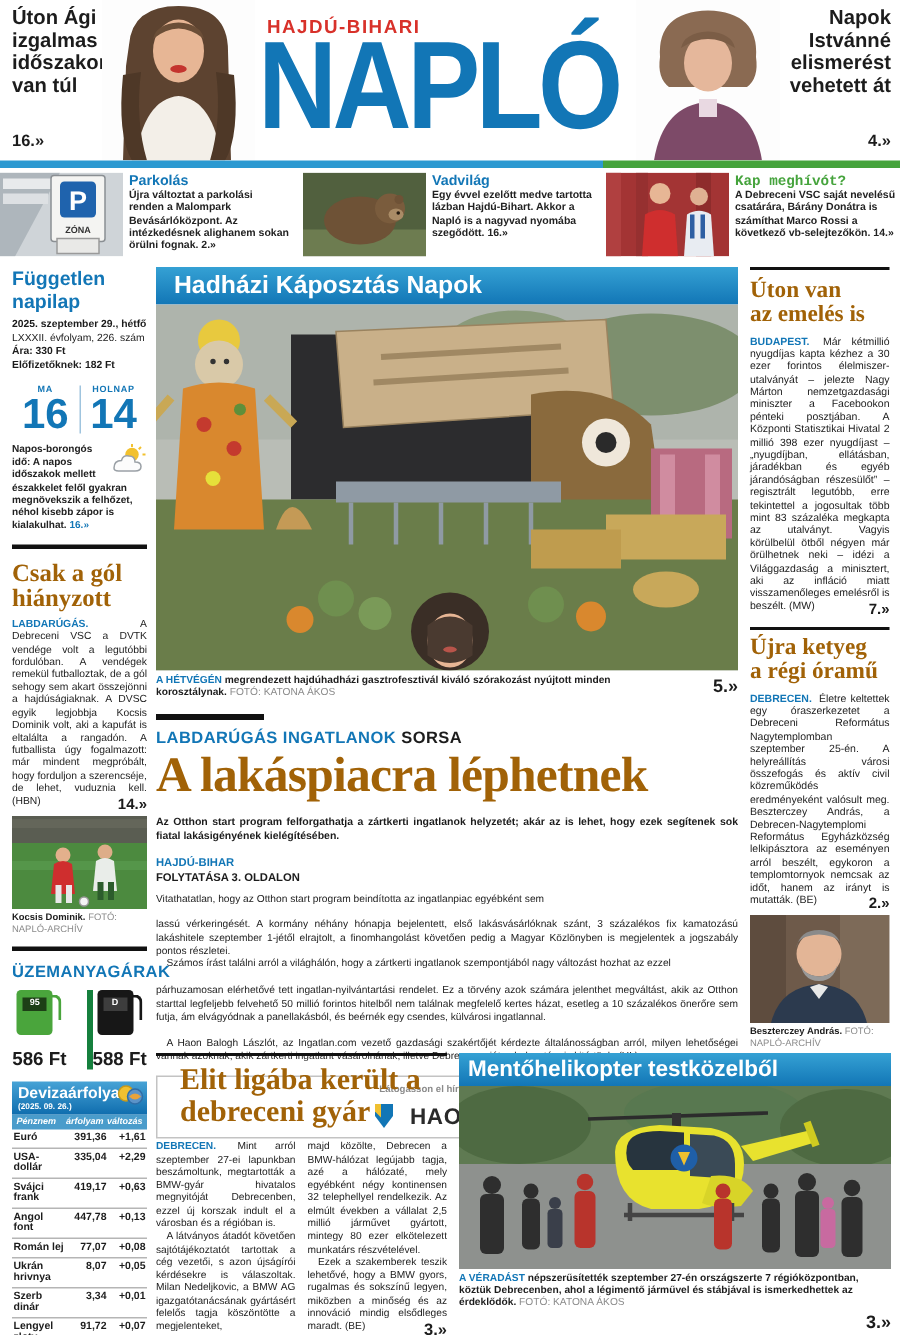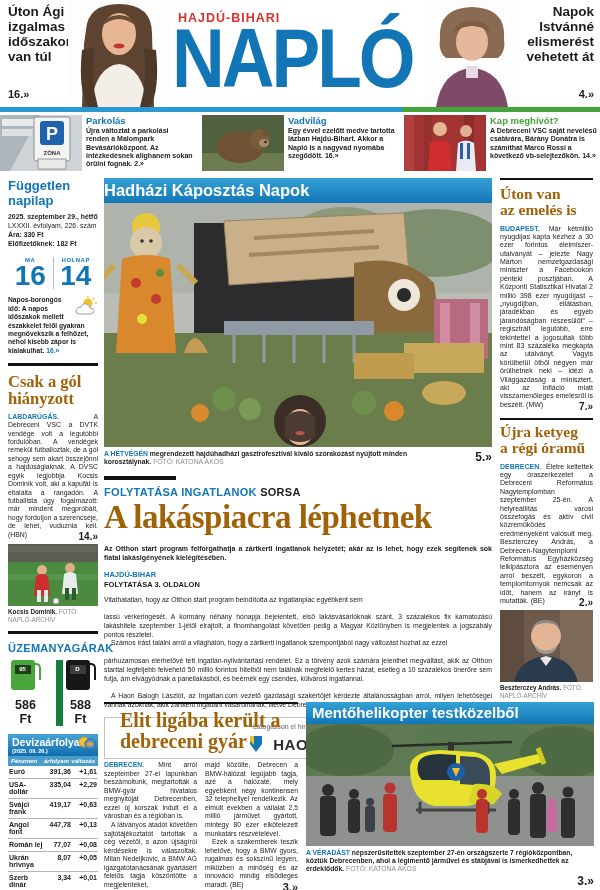--- a/index.html
+++ b/index.html
@@ -47,21 +47,21 @@
   .w-temp{font-size:28px;font-weight:bold;color:#1276b6;line-height:.95;}
   .forecast{margin-top:7px;font-size:6.7px;font-weight:bold;line-height:1.25;color:#222;}
   .lr-headline{font-size:16.5px;line-height:1.02;margin:2px 0 5px;}
   .lr-body{font-size:6.9px;line-height:1.22;}
   .lead-in{color:#1276b6;font-weight:bold;margin-right:2px;}
   .pg-inline{font-weight:bold;font-size:10px;float:right;margin-left:3px;}
   .capt{font-size:6.3px;line-height:1.2;margin-top:2px;font-weight:bold;}
   .fuel-title{font-size:11px;font-weight:bold;color:#1276b6;letter-spacing:.3px;}
   .pumps{display:flex;margin-top:6px;gap:13px;}
   .pump-cell{flex:1;text-align:center;}
-  .pump-cell+.pump-cell{border-left:7px solid #15803d;}
+  .pump-cell+.pump-cell{border-left:4px solid #15803d;}
   .pump{position:relative;display:inline-block;width:24px;height:30px;border-radius:3px;margin-right:6px;}
   .pump.green{background:#4aa53c;}
   .pump.black{background:#171717;}
   .pump::after{content:'';position:absolute;right:-6px;top:3px;width:5px;height:15px;border:2.5px solid;border-left:none;border-bottom:none;border-radius:0 5px 0 0;}
   .pump.green::after{border-color:#4aa53c;}
   .pump.black::after{border-color:#171717;}
   .pump-screen{position:absolute;top:5px;left:4px;right:4px;height:9px;color:#fff;font-size:6px;font-weight:bold;line-height:9px;text-align:center;}
   .pump.green .pump-screen{background:#1d3f16;}
   .pump.black .pump-screen{background:#3d3d3d;}
   .pump-price{font-size:12.5px;font-weight:bold;margin-top:4px;}
@@ -69,21 +69,21 @@
   .fx-head{position:relative;background:linear-gradient(180deg,#47a3d6,#0f6dae);color:#fff;padding:3px 4px 2px;}
   .fx-title{font-size:10.5px;font-weight:bold;line-height:1;}
   .fx-date{font-size:5.5px;font-weight:bold;}
   .fx-cols{display:flex;background:#4a9ccb;color:#fff;font-size:6px;font-weight:bold;font-style:italic;padding:2px 3px;}
   .fx-cols .c1{flex:1;}.fx-cols .c2{width:28px;text-align:right;}.fx-cols .c3{width:26px;text-align:right;}
   .fx-row{display:flex;font-size:7px;font-weight:bold;padding:2.5px 1px;border-bottom:1px solid #b5b5b5;}
   .fx-row .c1{flex:1;}.fx-row .c2{width:28px;text-align:right;}.fx-row .c3{width:26px;text-align:right;}
 
   
   #center{position:absolute;left:104px;top:178px;width:388px;}
-  .banner{height:25px;background:linear-gradient(180deg,#35a1d4,#1276b6);color:#fff;font-size:16.5px;font-weight:bold;line-height:25px;padding-left:0;}
+  .banner{height:25px;background:linear-gradient(180deg,#35a1d4,#1276b6);color:#fff;font-size:16.5px;font-weight:bold;line-height:25px;padding-left:12px;}
   .caption-row{display:flex;justify-content:space-between;align-items:flex-start;margin-top:3px;}
   .caption-row .ctxt{font-size:6.8px;line-height:1.2;font-weight:bold;width:340px;}
   .caption-row .cpg{font-size:12px;font-weight:bold;}
   .mini-bar{width:72px;height:4px;background:#111;margin:10px 0 6px;}
   .kicker{font-size:11px;font-weight:bold;letter-spacing:.3px;}
   .main-headline{font-size:33px;margin:3px 0 10px;letter-spacing:-.5px;line-height:1;}
   .cols{display:flex;gap:9px;flex-direction:column;}
   .mcol{flex:1;font-size:6.8px;line-height:1.28;}
   .mlead{font-weight:bold;font-size:7px;line-height:1.3;}
   .mtag{color:#1276b6;font-weight:bold;font-size:7.5px;margin-top:7px;}
@@ -212,21 +212,21 @@
               <rect x="60" width="10" height="56" fill="#8e2c2c"></rect>
             <circle cx="36" cy="14" r="7" fill="#e7b695"></circle>
             <path d="M24 56 L26 28 Q36 22 46 28 L48 56Z" fill="#cf2e2e"></path>
             <circle cx="62" cy="16" r="6" fill="#dfb193"></circle>
             <path d="M52 56 L54 28 Q62 23 70 28 L72 56Z" fill="#e8ecf2"></path>
             <rect x="56" y="28" width="3" height="16" fill="#2e5fa3"></rect>
               <rect x="63" y="28" width="3" height="16" fill="#2e5fa3"></rect>
           </svg>
         </div>
         <div class="t-txt">
-          <div class="t-title" style="color:#45a33c;">Kap meghívót?</div>
+          <div class="t-title" style="color:#45a33c;font-family:Liberation Mono, monospace;">Kap meghívót?</div>
           <span>A Debreceni VSC saját nevelésű csatárára, Bárány Donátra is számíthat Marco Rossi a következő vb-selejtezőkön.</span>
           <span class="t-page">14.»</span>
         </div>
       </div>
     </div>
   </div>
 
   <div id="left-rail">
     <div class="brand">Független napilap</div>
     <div class="issue">
@@ -420,21 +420,21 @@
       <div class="ctxt">
         <span class="blue bold">A HÉTVÉGÉN</span>
         <span>megrendezett hajdúhadházi gasztrofesztivál kiváló szórakozást nyújtott minden korosztálynak.</span>
         <span class="credit">FOTÓ: KATONA ÁKOS</span>
       </div>
       <div class="cpg">5.»</div>
     </div>
 
     <div class="mini-bar"></div>
     <div class="kicker">
-      <span class="blue">FOLYTATÁSA INGATLANOK</span>
+      <span class="blue">LABDARÚGÁS INGATLANOK</span>
       <span>SORSA</span>
     </div>
     <div class="main-headline serif">A lakáspiacra léphetnek</div>
 
     <div class="cols">
       <div class="mcol">
         <div class="mlead justify">Az Otthon start program felforgathatja a zártkerti ingatlanok helyzetét; akár az is lehet, hogy ezek segítenek sok fiatal lakásigényének kielégítésében.</div>
         <div class="mtag">HAJDÚ-BIHAR</div>
         <div class="mcont">FOLYTATÁSA 3. OLDALON</div>
         <div class="justify">Vitathatatlan, hogy az Otthon start program beindította az ingatlanpiac egyébként sem</div>

